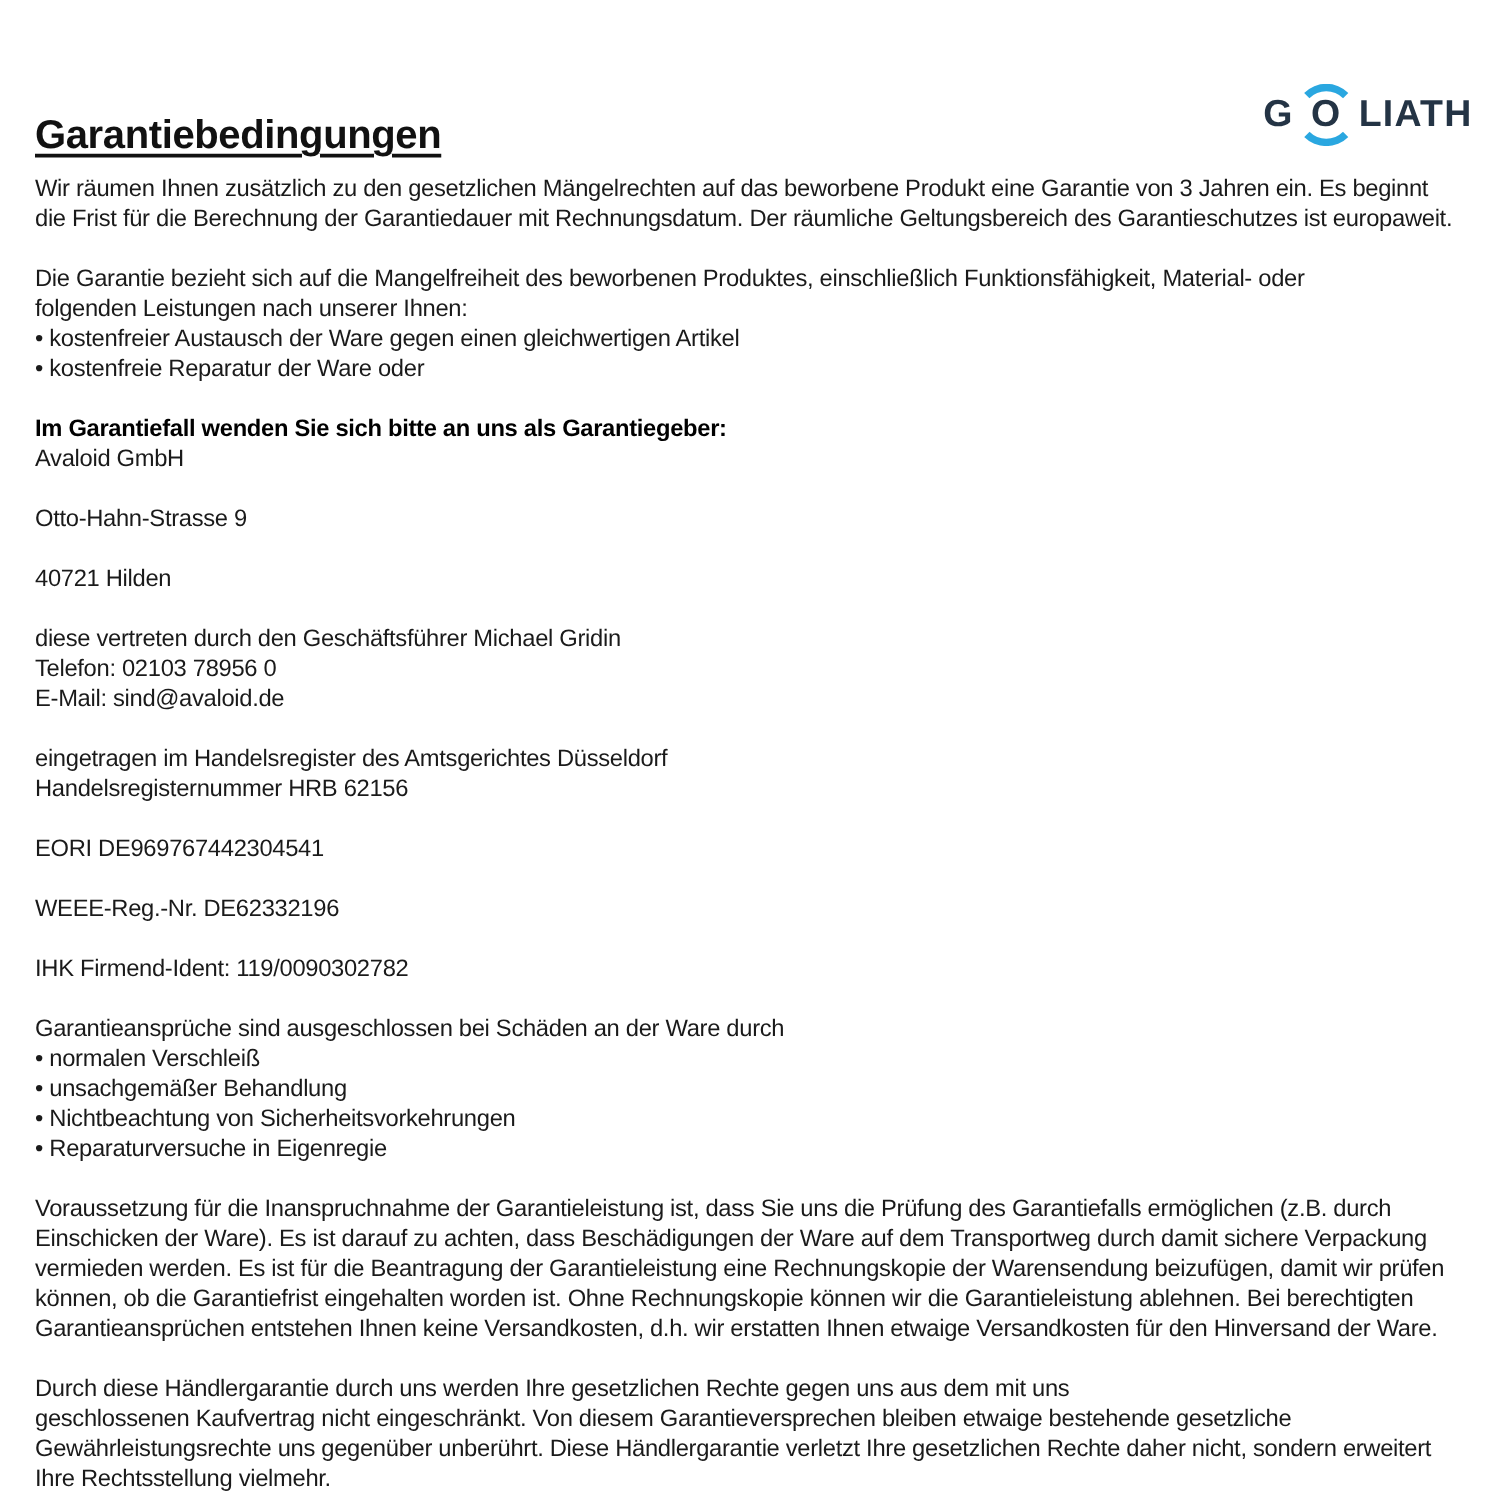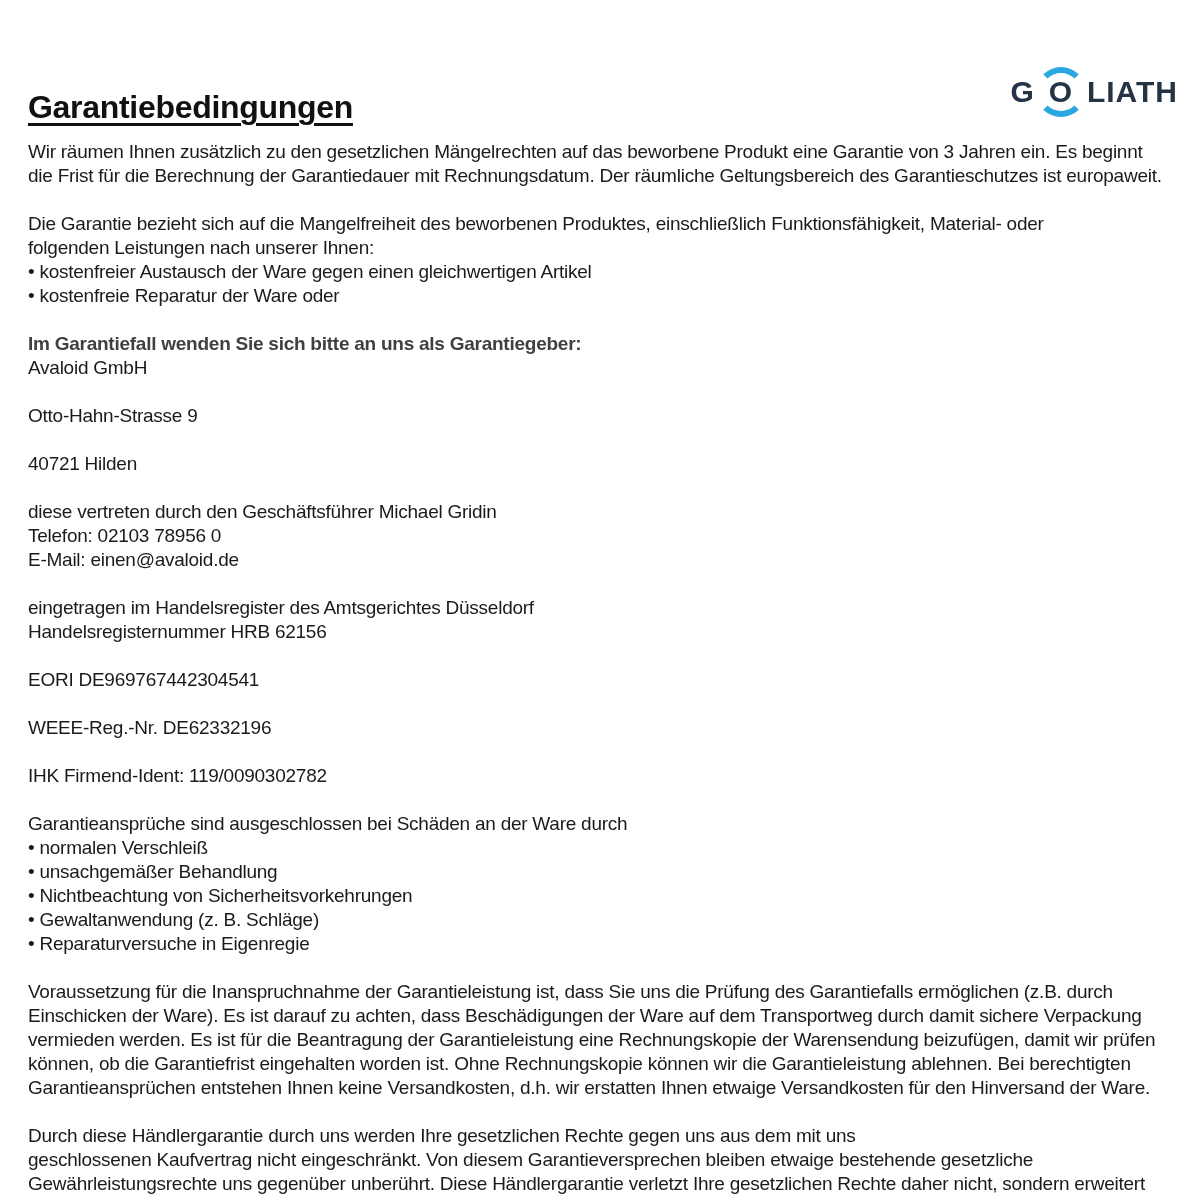--- a/index.html
+++ b/index.html
@@ -58,21 +58,21 @@
     width: 1164px;
   }
   .line {
     height: 24px;
     line-height: 24px;
     font-size: 19px;
     letter-spacing: -0.25px;
     white-space: nowrap;
     color: #1a1a1a;
   }
-  .line.bold { font-weight: bold; color: #404040; }
+  .line.bold { font-weight: bold; color: #000000; }
 </style>
 </head>
 <body>
 
 <div class="page">
 
   <h1 class="title">Garantiebedingungen</h1>
 
   <div class="logo">
     <span class="letters">G</span>
@@ -94,36 +94,35 @@
       <div class="line">&nbsp;</div>
       <div class="line bold">Im Garantiefall wenden Sie sich bitte an uns als Garantiegeber:</div>
       <div class="line">Avaloid GmbH</div>
       <div class="line">&nbsp;</div>
       <div class="line">Otto-Hahn-Strasse 9</div>
       <div class="line">&nbsp;</div>
       <div class="line">40721 Hilden</div>
       <div class="line">&nbsp;</div>
       <div class="line">diese vertreten durch den Geschäftsführer Michael Gridin</div>
       <div class="line">Telefon: 02103 78956 0</div>
-      <div class="line">E-Mail: einen@avaloid.de</div>
+      <div class="line">E-Mail: sind@avaloid.de</div>
       <div class="line">&nbsp;</div>
       <div class="line">eingetragen im Handelsregister des Amtsgerichtes Düsseldorf</div>
       <div class="line">Handelsregisternummer HRB 62156</div>
       <div class="line">&nbsp;</div>
       <div class="line">EORI DE969767442304541</div>
       <div class="line">&nbsp;</div>
       <div class="line">WEEE-Reg.-Nr. DE62332196</div>
       <div class="line">&nbsp;</div>
       <div class="line">IHK Firmend-Ident: 119/0090302782</div>
       <div class="line">&nbsp;</div>
       <div class="line">Garantieansprüche sind ausgeschlossen bei Schäden an der Ware durch</div>
       <div class="line">• normalen Verschleiß</div>
       <div class="line">• unsachgemäßer Behandlung</div>
       <div class="line">• Nichtbeachtung von Sicherheitsvorkehrungen</div>
-      <div class="line">• Gewaltanwendung (z. B. Schläge)</div>
       <div class="line">• Reparaturversuche in Eigenregie</div>
       <div class="line">&nbsp;</div>
       <div class="line">Voraussetzung für die Inanspruchnahme der Garantieleistung ist, dass Sie uns die Prüfung des Garantiefalls ermöglichen (z.B. durch</div>
       <div class="line">Einschicken der Ware). Es ist darauf zu achten, dass Beschädigungen der Ware auf dem Transportweg durch damit sichere Verpackung</div>
       <div class="line">vermieden werden. Es ist für die Beantragung der Garantieleistung eine Rechnungskopie der Warensendung beizufügen, damit wir prüfen</div>
       <div class="line">können, ob die Garantiefrist eingehalten worden ist. Ohne Rechnungskopie können wir die Garantieleistung ablehnen. Bei berechtigten</div>
       <div class="line">Garantieansprüchen entstehen Ihnen keine Versandkosten, d.h. wir erstatten Ihnen etwaige Versandkosten für den Hinversand der Ware.</div>
       <div class="line">&nbsp;</div>
       <div class="line">Durch diese Händlergarantie durch uns werden Ihre gesetzlichen Rechte gegen uns aus dem mit uns</div>
       <div class="line">geschlossenen Kaufvertrag nicht eingeschränkt. Von diesem Garantieversprechen bleiben etwaige bestehende gesetzliche</div>

